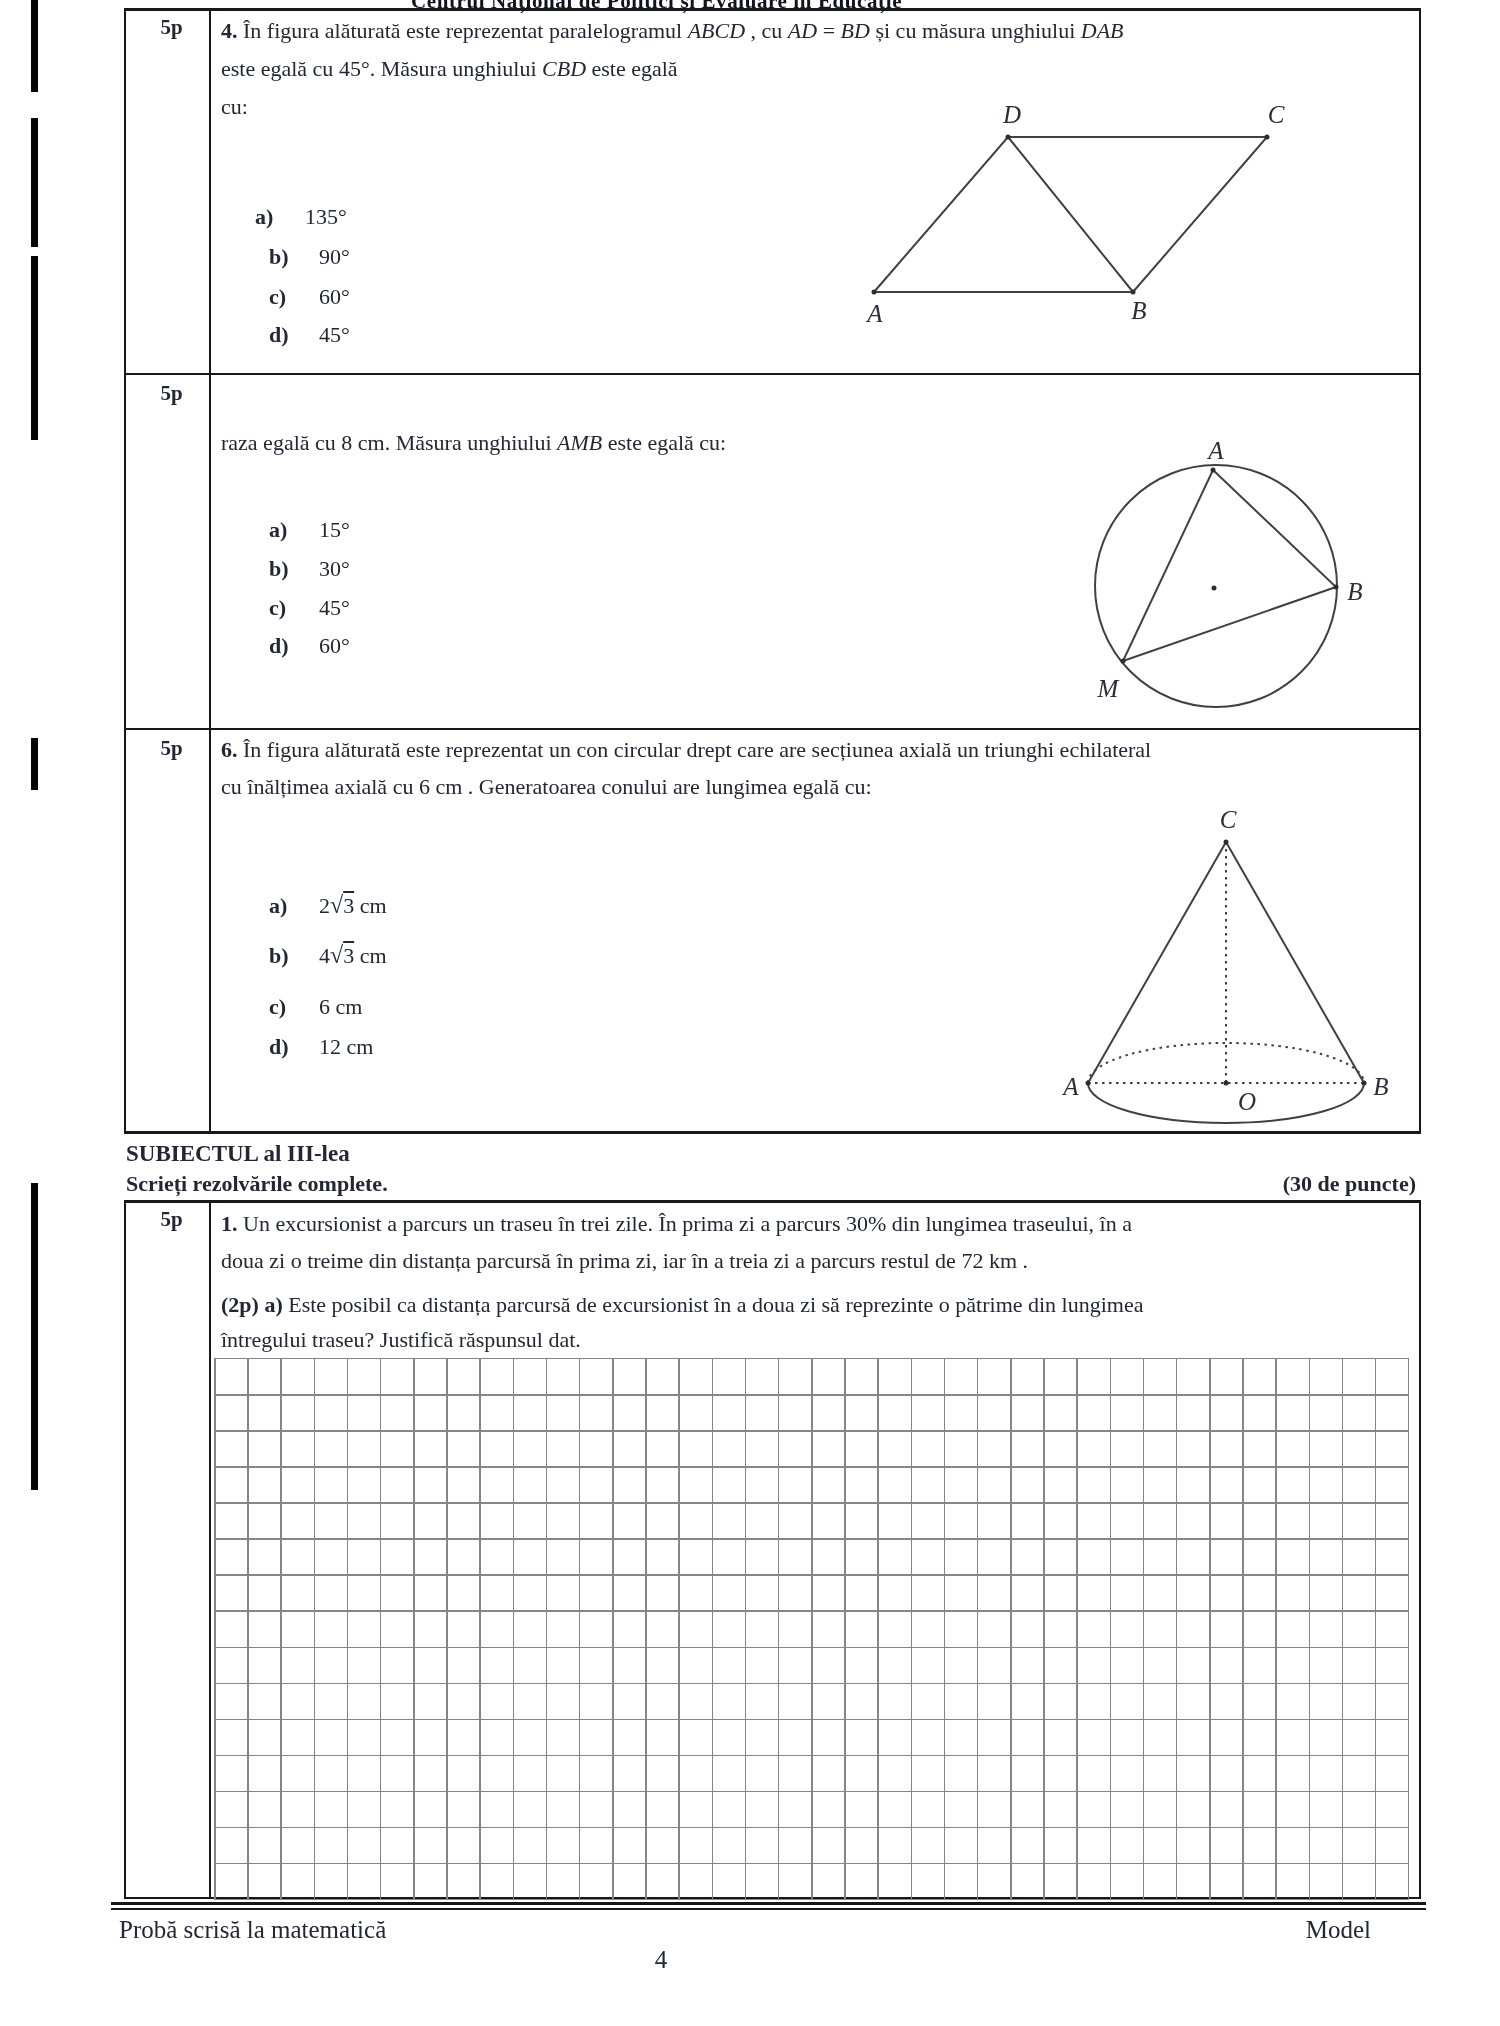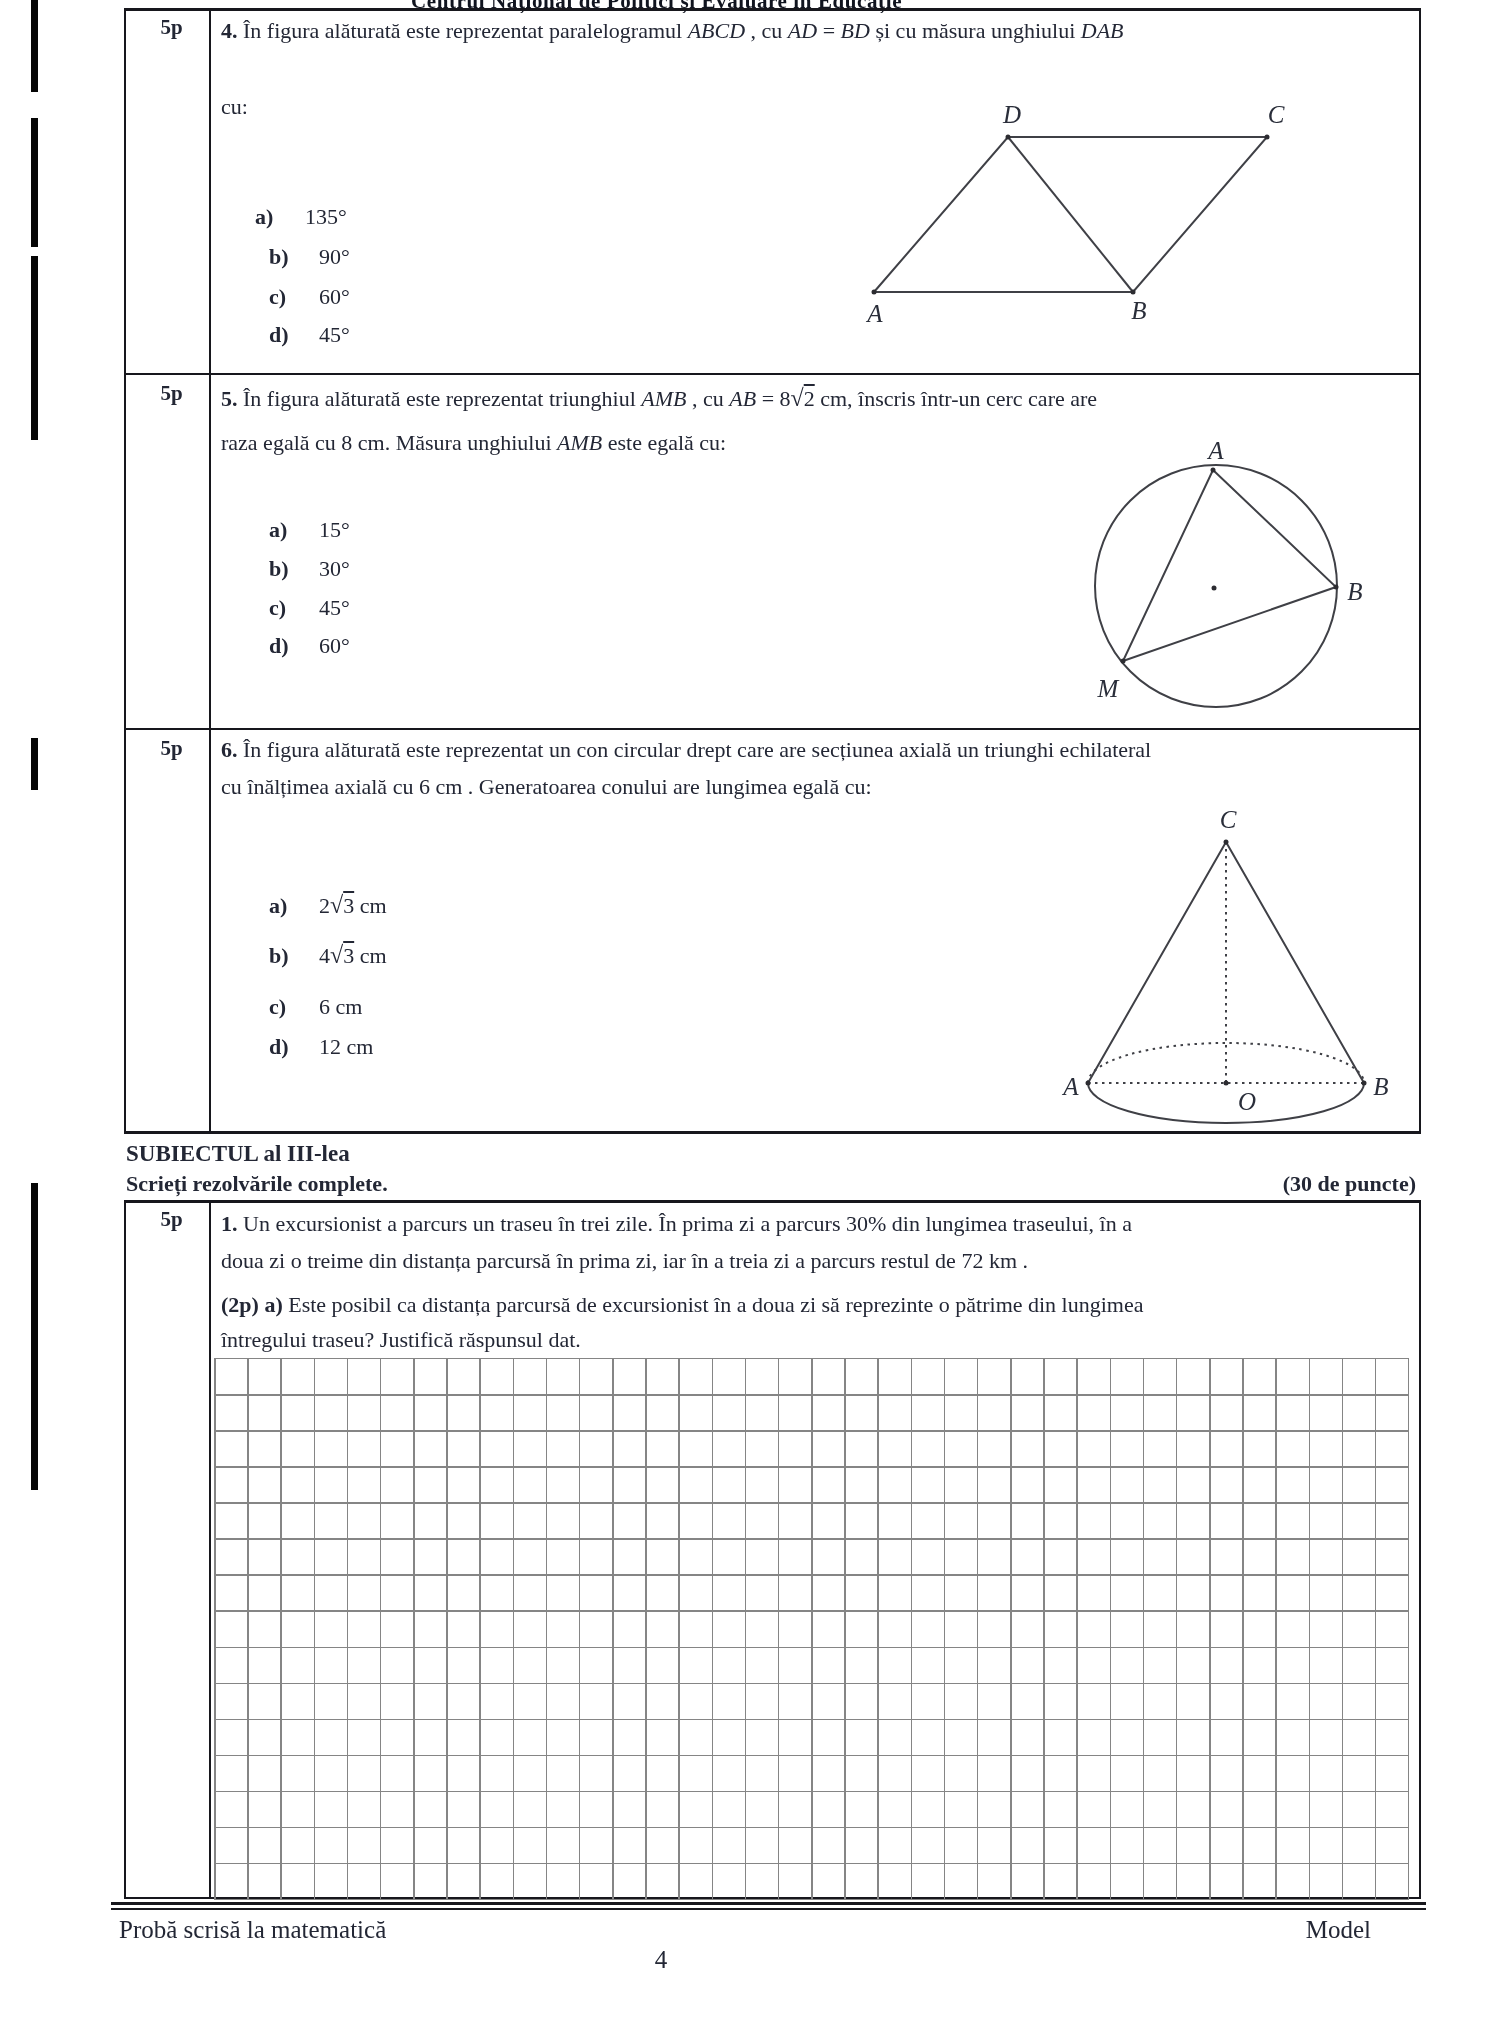--- a/index.html
+++ b/index.html
@@ -54,20 +54,23 @@
   <div class="hl" style="left:93px;top:728px;width:1297px"></div>
   <div class="hl" style="left:93px;top:1131px;width:1297px;height:3px"></div>
   <div class="vl" style="left:93px;top:8px;height:1126px"></div>
   <div class="vl" style="left:178px;top:8px;height:1126px"></div>
   <div class="vl" style="left:1388px;top:8px;height:1126px"></div>
 
   <div class="pts" style="top:14px">5p</div>
   <div class="t" style="left:190px;top:17px">
     <span class="b">4.</span><span> În figura alăturată este reprezentat paralelogramul </span><span class="i">ABCD</span><span> , cu </span><span class="i">AD</span><span> = </span><span class="i">BD</span><span> și cu măsura unghiului </span><span class="i">DAB</span>
   </div>
+  <div class="t" style="left:190px;top:55px">
+    <span>este egală cu </span><span>45°</span><span>. Măsura unghiului </span><span class="i">CBD</span><span>  este egală</span>
+  </div>
   <div class="t" style="left:190px;top:93px">cu:</div>
 
   <div class="opt" style="left:224px;top:203px"><span class="k">a)</span><span>135°</span></div>
   <div class="opt" style="left:238px;top:243px"><span class="k">b)</span><span>90°</span></div>
   <div class="opt" style="left:238px;top:283px"><span class="k">c)</span><span>60°</span></div>
   <div class="opt" style="left:238px;top:321px"><span class="k">d)</span><span>45°</span></div>
 
   <svg class="fig" style="left:820px;top:85px" width="460" height="250" viewBox="0 0 460 250">
     <path d="M23,207 L157,52 L416,52 L282,207 Z"></path>
     <path d="M157,52 L282,207"></path>
@@ -75,23 +78,20 @@
     <circle class="dot" cx="282" cy="207" r="2.5"></circle>
     <circle class="dot" cx="416" cy="52" r="2.5"></circle>
     <circle class="dot" cx="157" cy="52" r="2.5"></circle>
     <text x="161" y="38">D</text>
     <text x="425" y="38">C</text>
     <text x="24" y="237">A</text>
     <text x="288" y="234">B</text>
   </svg>
 
   <div class="pts" style="top:380px">5p</div>
-  <div class="t" style="left:190px;top:384px">
-    <span class="b">5.</span><span> În figura alăturată este reprezentat  triunghiul </span><span class="i">AMB</span><span> , cu </span><span class="i">AB</span><span> = </span><span>8</span><span class="sq">√</span><span class="ov">2</span><span> cm</span><span>, înscris într-un cerc care are</span>
-  </div>
   <div class="t" style="left:190px;top:429px">
     <span>raza egală cu </span><span>8 cm</span><span>. Măsura unghiului </span><span class="i">AMB</span><span> este egală cu:</span>
   </div>
 
   <div class="opt" style="left:238px;top:516px"><span class="k">a)</span><span>15°</span></div>
   <div class="opt" style="left:238px;top:555px"><span class="k">b)</span><span>30°</span></div>
   <div class="opt" style="left:238px;top:594px"><span class="k">c)</span><span>45°</span></div>
   <div class="opt" style="left:238px;top:632px"><span class="k">d)</span><span>60°</span></div>
 
   <svg class="fig" style="left:1040px;top:435px" width="320" height="290" viewBox="0 0 320 290">

